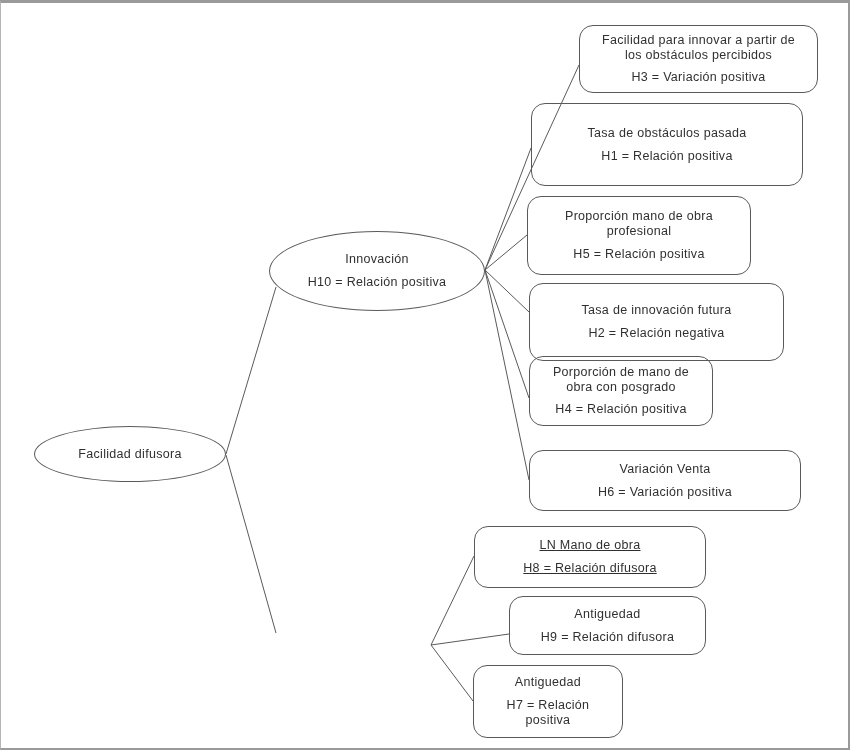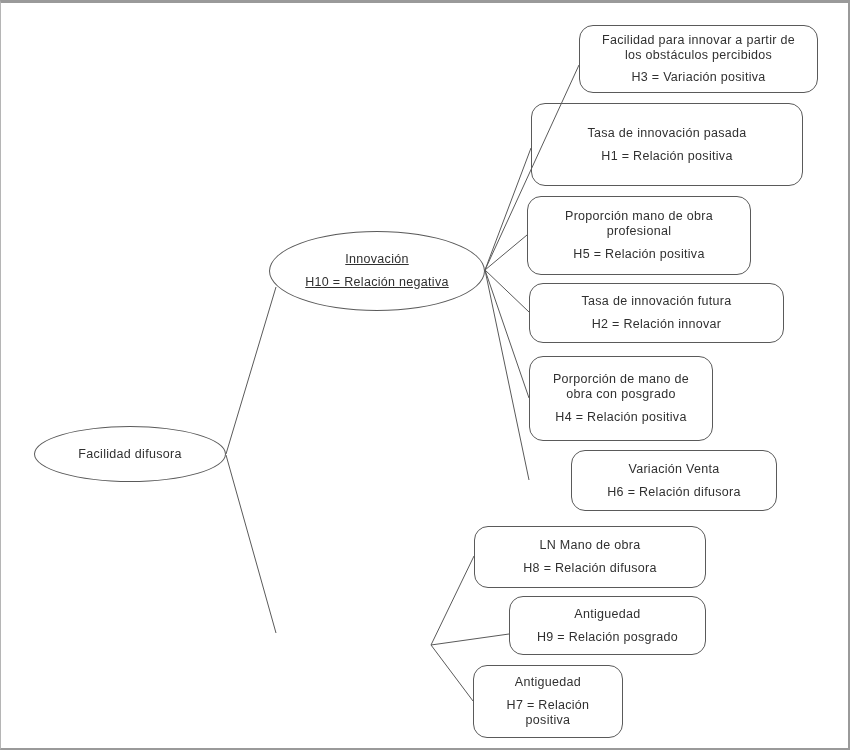--- a/index.html
+++ b/index.html
@@ -48,30 +48,30 @@
     font-size: 12.5px;
     line-height: 1.18;
     letter-spacing: 0.3px;
     padding: 4px 12px;
   }
   .node.box { border-radius: 14px; }
   .node.ellipse { border-radius: 50%; }
 
   
   #root        { left: 33px;  top: 423px; width: 192px; height: 56px; }
-  #hub-innovacion { left: 268px; top: 228px; width: 216px; height: 80px; text-decoration: underline; }
+  #hub-innovacion { left: 268px; top: 228px; width: 216px; height: 80px; }
   #hub-escala  { left: 270px; top: 607px; width: 160px; height: 70px; }
 
   #node-h3 { left: 578px; top: 22px;  width: 239px; height: 68px; }
   #node-h1 { left: 530px; top: 100px; width: 272px; height: 83px; }
   #node-h5 { left: 526px; top: 193px; width: 224px; height: 79px; }
-  #node-h2 { left: 528px; top: 280px; width: 255px; height: 60px; }
-  #node-h4 { left: 528px; top: 353px; width: 184px; height: 85px; }
-  #node-h6 { left: 528px; top: 447px; width: 206px; height: 61px; margin-left: 42px; }
-  #node-h8 { left: 473px; top: 523px; width: 232px; height: 62px; }
+  #node-h2 { left: 528px; top: 280px; width: 255px; height: 78px; }
+  #node-h4 { left: 528px; top: 353px; width: 184px; height: 70px; }
+  #node-h6 { left: 528px; top: 447px; width: 272px; height: 61px; }
+  #node-h8 { left: 473px; top: 523px; width: 232px; height: 62px; text-decoration: underline; }
   #node-h9 { left: 508px; top: 593px; width: 197px; height: 59px; }
   #node-h7 { left: 472px; top: 662px; width: 150px; height: 73px; }
 </style>
 </head>
 <body>
 
 <div class="frame">
 
   <svg class="wires" viewBox="0 0 850 750" aria-hidden="true">
 
@@ -89,62 +89,62 @@
     <line x1="430" y1="642" x2="508" y2="631"></line>
     <line x1="430" y1="642" x2="472" y2="698"></line>
   </svg>
 
   <div class="node ellipse" id="root">
     <span class="title">Facilidad difusora</span>
   </div>
 
   <div class="node ellipse" id="hub-innovacion">
     <span class="title">Innovación</span>
-    <span class="hyp">H10 = Relación negativa</span>
+    <span class="hyp">H10 = Relación positiva</span>
   </div>
 
 
   <div class="node box" id="node-h3">
     <span class="title">Facilidad para innovar a partir de los obstáculos percibidos</span>
     <span class="hyp">H3 = Variación positiva</span>
   </div>
 
   <div class="node box" id="node-h1">
-    <span class="title">Tasa de innovación pasada</span>
+    <span class="title">Tasa de obstáculos pasada</span>
     <span class="hyp">H1 = Relación positiva</span>
   </div>
 
   <div class="node box" id="node-h5">
     <span class="title">Proporción mano de obra profesional</span>
     <span class="hyp">H5 = Relación positiva</span>
   </div>
 
   <div class="node box" id="node-h2">
     <span class="title">Tasa de innovación futura</span>
-    <span class="hyp">H2 = Relación innovar</span>
+    <span class="hyp">H2 = Relación negativa</span>
   </div>
 
   <div class="node box" id="node-h4">
     <span class="title">Porporción de mano de obra con posgrado</span>
     <span class="hyp">H4 = Relación positiva</span>
   </div>
 
   <div class="node box" id="node-h6">
     <span class="title">Variación Venta</span>
-    <span class="hyp">H6 = Relación difusora</span>
+    <span class="hyp">H6 = Variación positiva</span>
   </div>
 
   <div class="node box" id="node-h8">
     <span class="title">LN Mano de obra</span>
     <span class="hyp">H8 = Relación difusora</span>
   </div>
 
   <div class="node box" id="node-h9">
     <span class="title">Antiguedad</span>
-    <span class="hyp">H9 = Relación posgrado</span>
+    <span class="hyp">H9 = Relación difusora</span>
   </div>
 
   <div class="node box" id="node-h7">
     <span class="title">Antiguedad</span>
     <span class="hyp">H7 = Relación positiva</span>
   </div>
 
 </div>
 
 </body></html>

